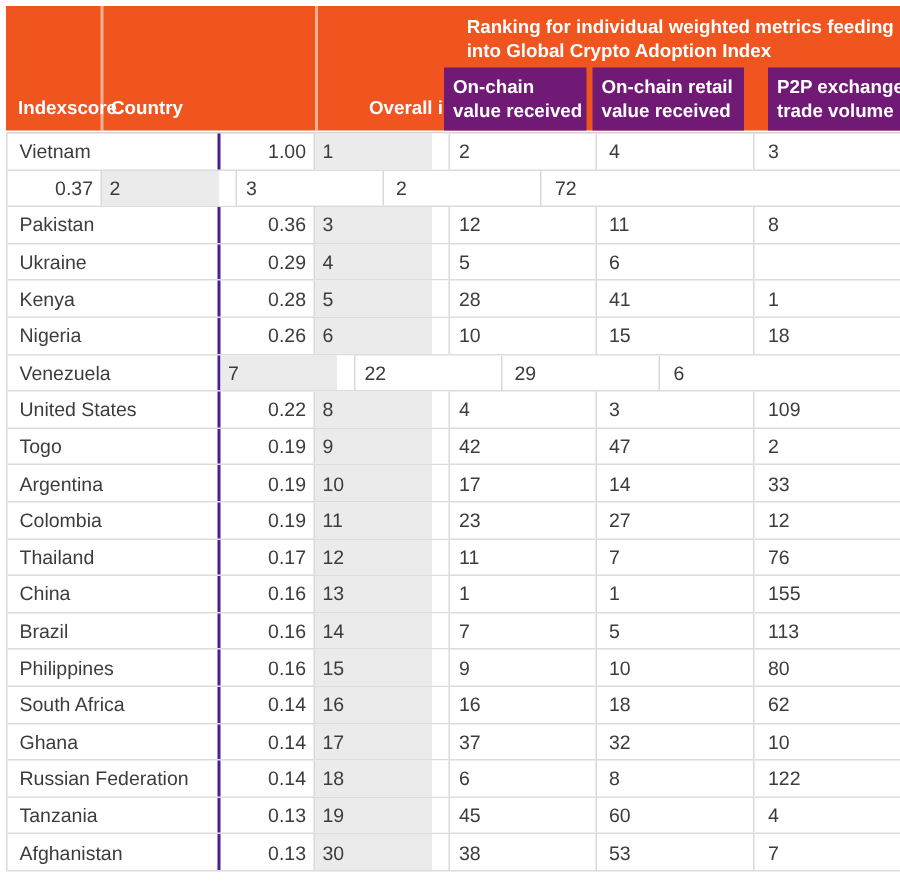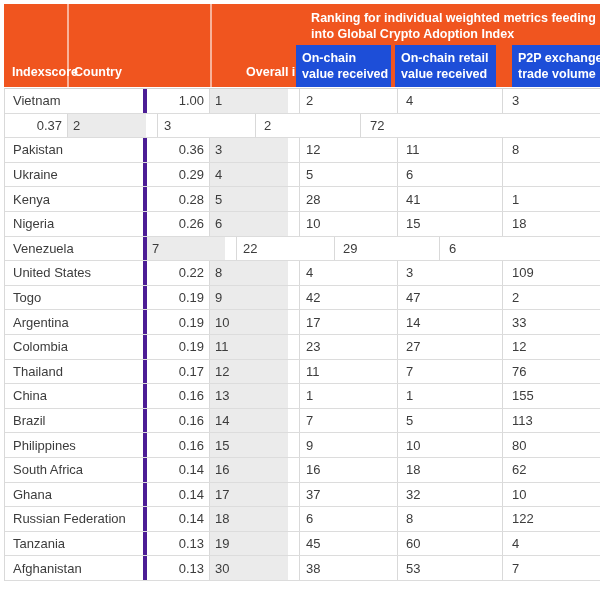--- a/index.html
+++ b/index.html
@@ -27,21 +27,21 @@
 
   .head-gap { width:4px; background:#ffffff; }
 
   .right-head { width:324px; background:#f0551f; display:flex; flex-direction:column;align-items:center; }
   .banner {
     height:38px; padding:6px 4px 0 7px;
     color:#ffffff; font-weight:bold; font-size:12.5px; line-height:16px;
   }
   .navy-row { height:42px; margin-top:3px; display:flex; }
   .navy {
-    background:#1d4ed8; color:#ffffff; font-weight:bold;
+    background:#701a75; color:#ffffff; font-weight:bold;
     font-size:12.5px; line-height:16px;
     display:flex; flex-direction:column; justify-content:center;
     padding:2px 3px 2px 6px;
   }
   .navy.m0 { width:95px; margin-right:4px; }
   .navy.m1 { width:101px; margin-right:16px; }
   .navy.m2 { width:96px; }
   .ln { display:block; white-space:nowrap; }
 
   
@@ -49,21 +49,21 @@
     height:493px; display:flex; flex-direction:column;
     border-top:1px solid #d2d2d2; border-left:1px solid #d9d9d9;
     margin-top:1px;
   }
   .trow {
     flex:1; display:flex; align-items:center;
     border-bottom:1px solid #dcdcdc;
     font-size:13px; color:#3c3c3c;
   }
   .td { height:100%; display:flex; align-items:center; overflow:hidden; white-space:nowrap; }
-  .td.country { width:142px; padding-left:8px;  border-right:4px solid #4c1d95; }
+  .td.country { width:142px; padding-left:8px;  border-right:2px solid #4c1d95; }
   .td.score   { width:63px;  padding-right:5px; border-right:1px solid #d9d9d9; justify-content:flex-end; }
   .td.rank    { width:90px;  padding-left:5px;  border-right:1px solid #d9d9d9;
                 background:linear-gradient(to right, #ebebeb 0, #ebebeb 78px, #ffffff 78px); }
   .td.onchain { width:98px;  padding-left:6px;  border-right:1px solid #d9d9d9; }
   .td.retail  { width:105px; padding-left:8px;  border-right:1px solid #d9d9d9; }
   .td.p2p     { width:96px;  padding-left:9px; }
 </style>
 </head>
 <body>
 

